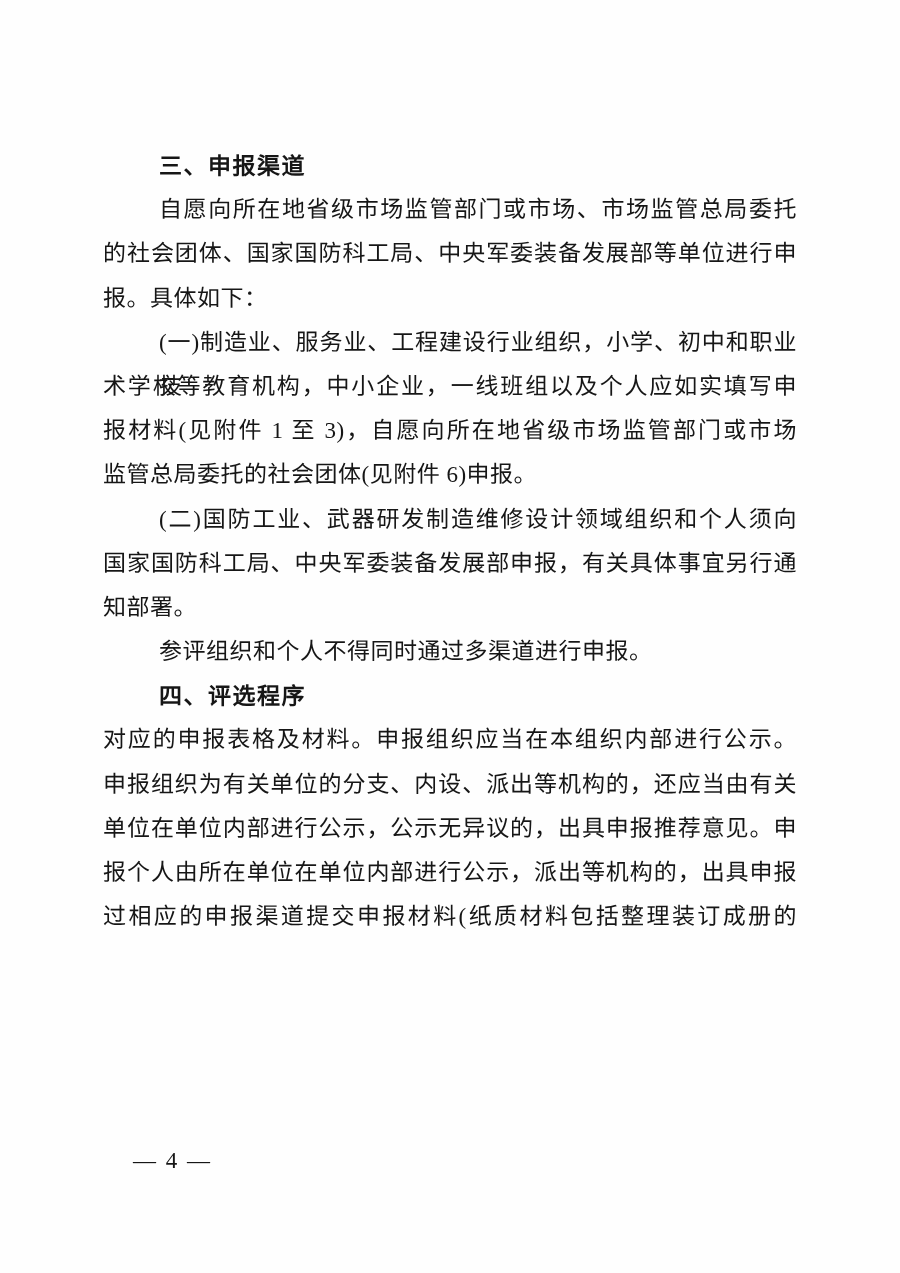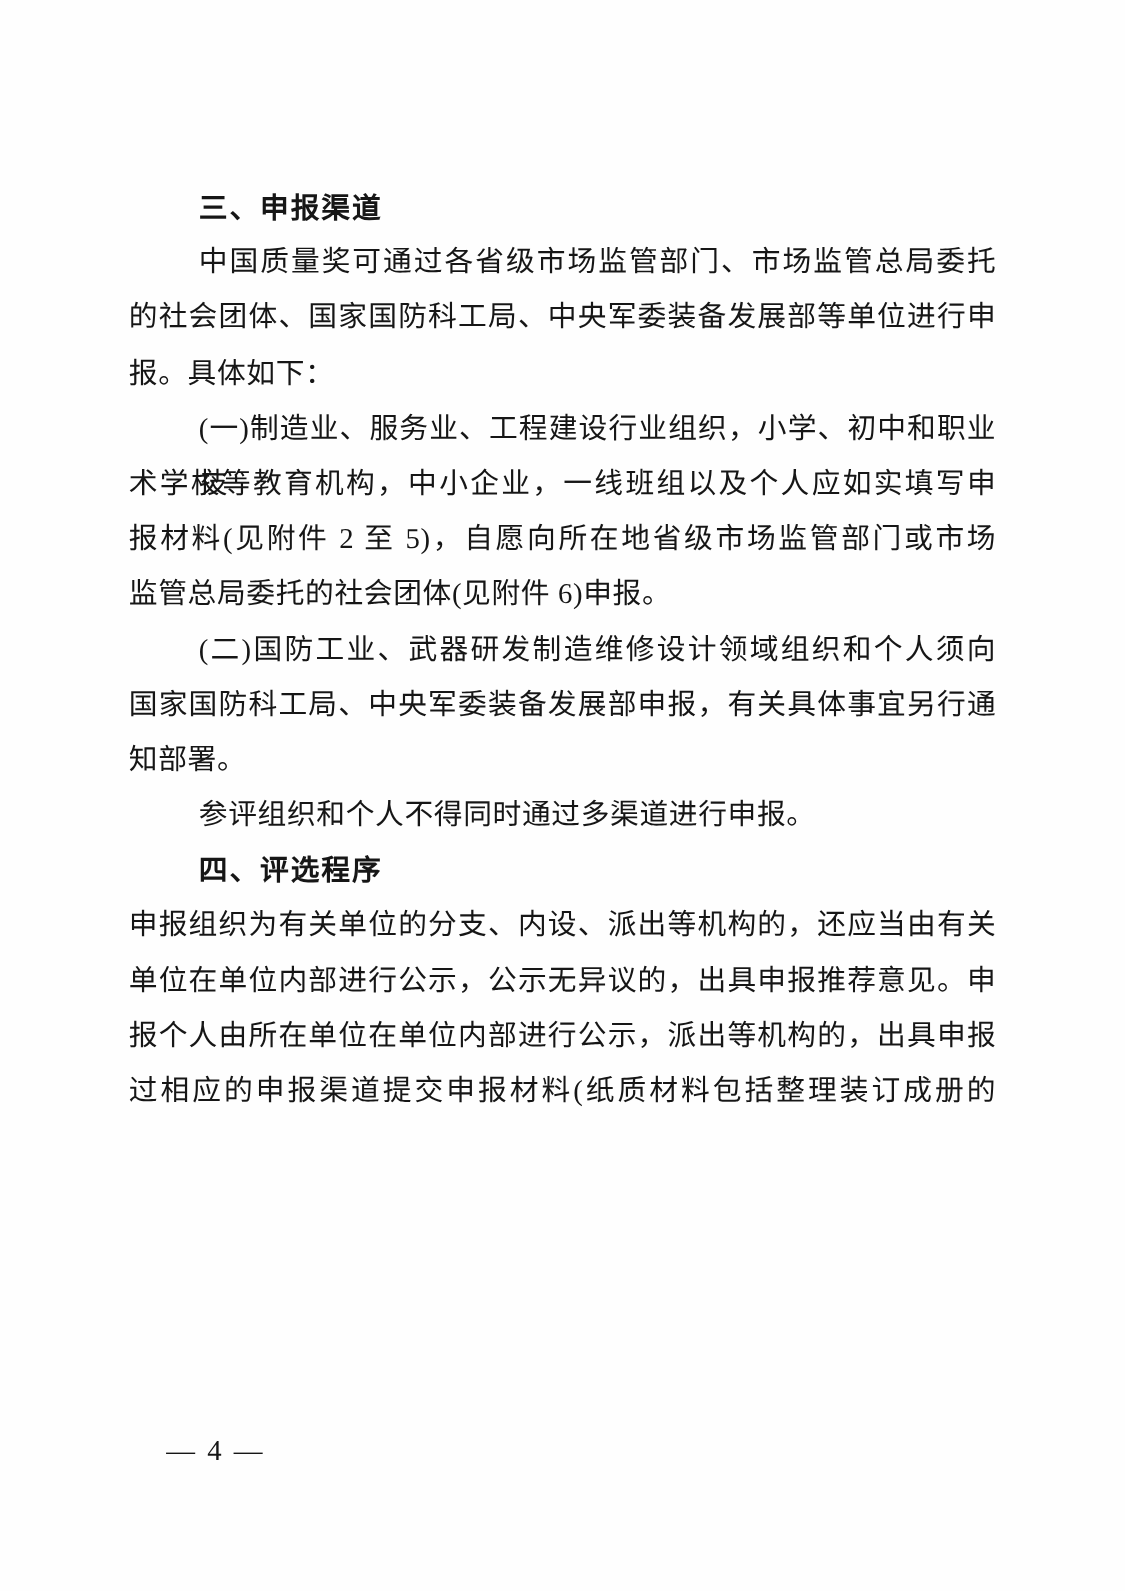--- a/index.html
+++ b/index.html
@@ -59,42 +59,43 @@
 </style>
 </head>
 <body>
 
 <div class="page">
   <div class="doc-body">
       <div class="block heading">
         <div class="line first">三、申报渠道</div>
       </div>
       <div class="block paragraph">
-        <div class="line first fill">中国质量奖可通过各省级市场监管部门、市场监管总局委托</div>
+        <div class="line first fill">自愿向所在地省级市场监管部门或市场、市场监管总局委托</div>
         <div class="line fill">的社会团体、国家国防科工局、中央军委装备发展部等单位进行申</div>
         <div class="line">报。具体如下：</div>
       </div>
       <div class="block paragraph">
         <div class="line first fill">(一)制造业、服务业、工程建设行业组织，小学、初中和职业技</div>
         <div class="line fill">术学校等教育机构，中小企业，一线班组以及个人应如实填写申</div>
-        <div class="line fill">报材料(见附件 2 至 5)，自愿向所在地省级市场监管部门或市场</div>
+        <div class="line fill">报材料(见附件 1 至 3)，自愿向所在地省级市场监管部门或市场</div>
         <div class="line">监管总局委托的社会团体(见附件 6)申报。</div>
       </div>
       <div class="block paragraph">
         <div class="line first fill">(二)国防工业、武器研发制造维修设计领域组织和个人须向</div>
         <div class="line fill">国家国防科工局、中央军委装备发展部申报，有关具体事宜另行通</div>
         <div class="line">知部署。</div>
       </div>
       <div class="block paragraph">
         <div class="line first">参评组织和个人不得同时通过多渠道进行申报。</div>
       </div>
       <div class="block heading">
         <div class="line first">四、评选程序</div>
       </div>
       <div class="block paragraph">
+        <div class="line fill">对应的申报表格及材料。申报组织应当在本组织内部进行公示。</div>
         <div class="line fill">申报组织为有关单位的分支、内设、派出等机构的，还应当由有关</div>
         <div class="line fill">单位在单位内部进行公示，公示无异议的，出具申报推荐意见。申</div>
         <div class="line fill">报个人由所在单位在单位内部进行公示，派出等机构的，出具申报</div>
         <div class="line fill">过相应的申报渠道提交申报材料(纸质材料包括整理装订成册的</div>
       </div>
     </div>
   <div class="page-number">— 4 —</div>
 </div>
 
 </body></html>

